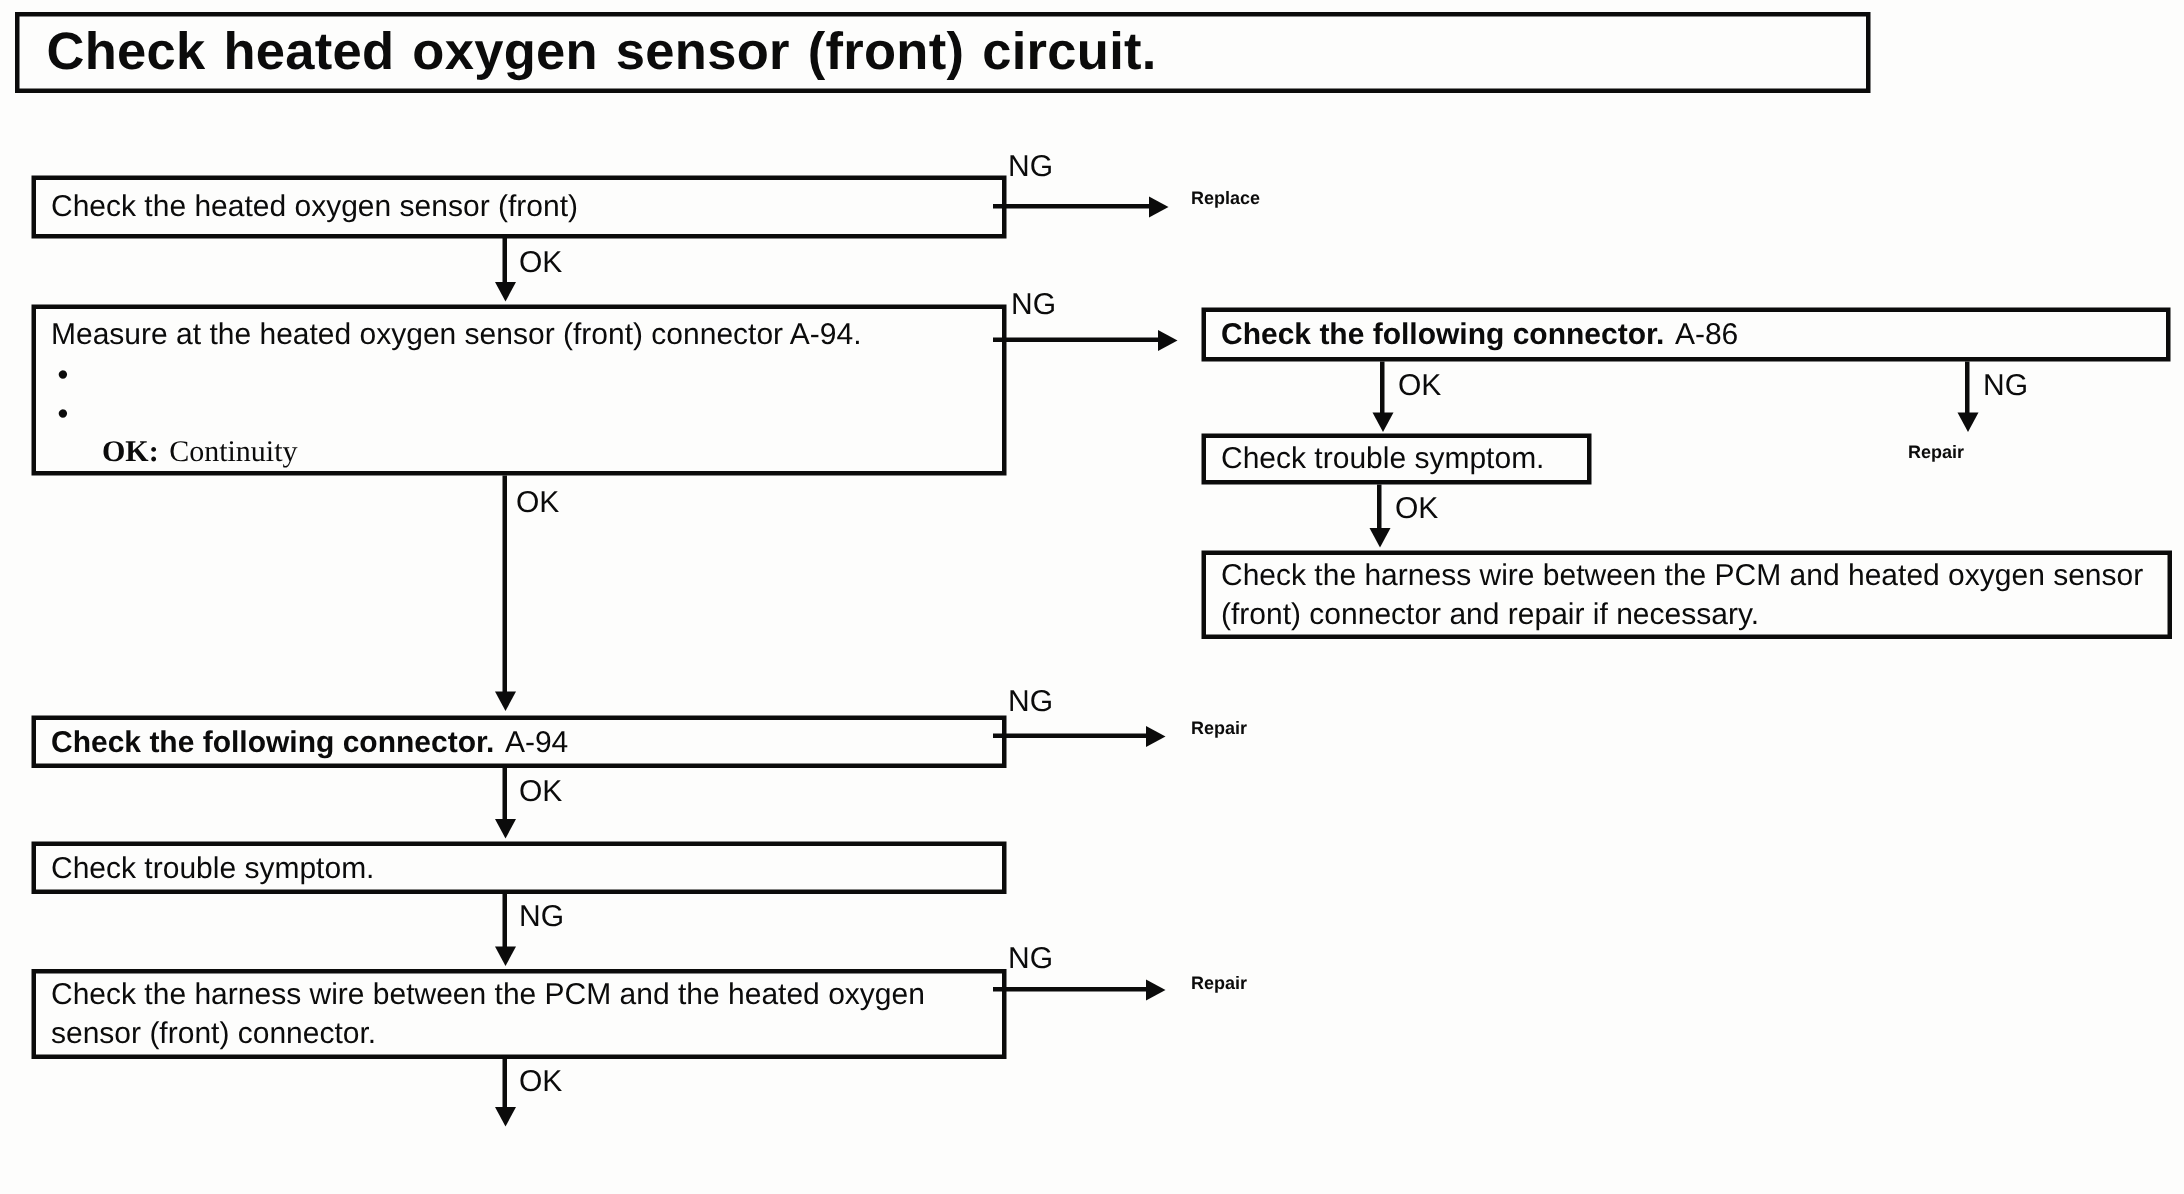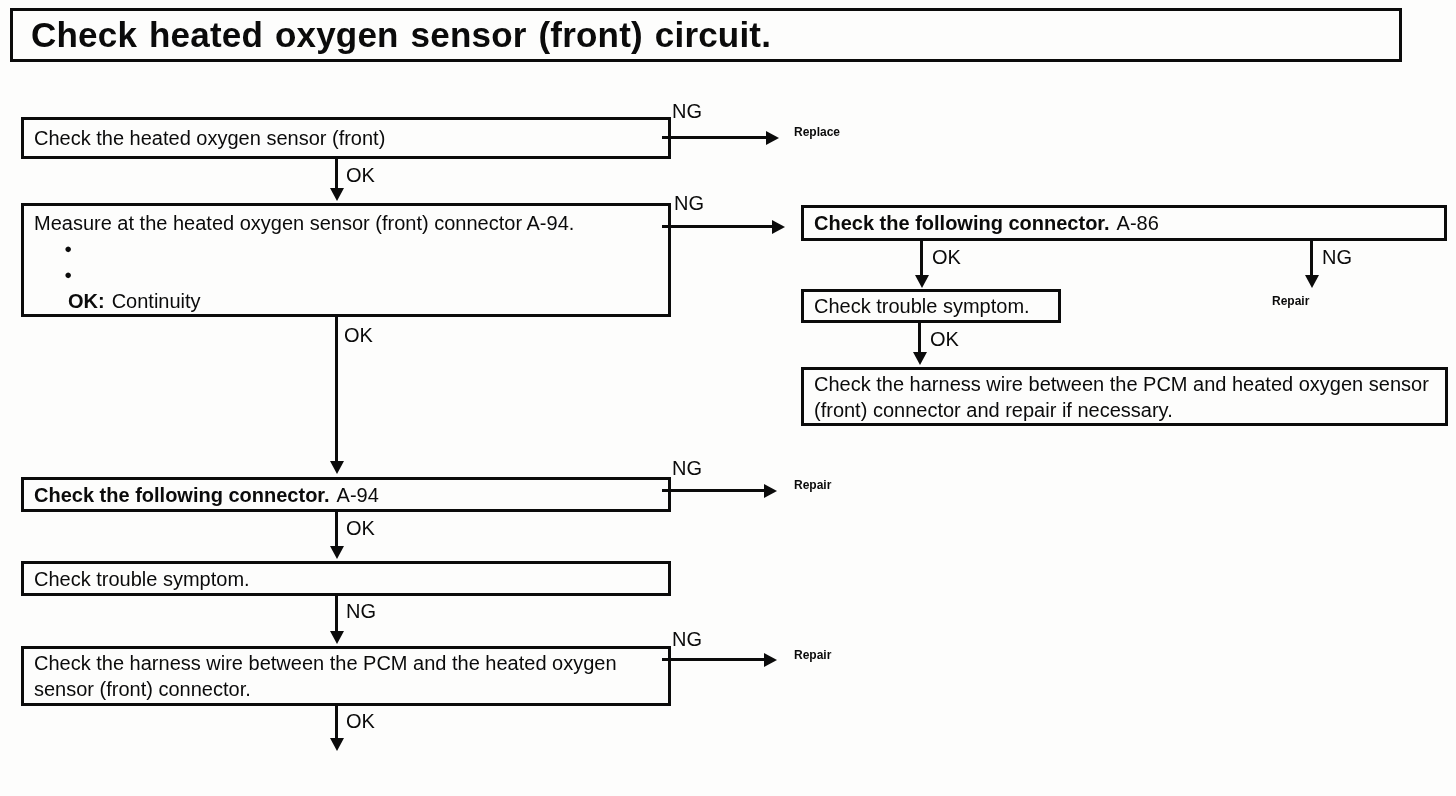--- a/index.html
+++ b/index.html
@@ -9,29 +9,29 @@
   }
   .box{
     position:absolute;box-sizing:border-box;border:3px solid #0b0b0b;background:#fdfdfc;
     display:flex;align-items:center;font-size:20px;line-height:1.2;padding:0 10px;margin-left:11px;
   }
   .box .bold{font-weight:bold;}
   .ref{margin-left:0.35em;}
   .multi{display:block;padding:4px 8px 4px 10px;}
   .multi .row{display:flex;line-height:26px;}
   .multi .bul{width:34px;flex:0 0 34px;font-size:13px;line-height:26px;padding-left:4px;}
-  .multi .ind{padding-left:34px;}
+  .multi .ind{padding-left:34px;font-family:Liberation Serif, serif;}
   .vline{position:absolute;width:3px;background:#0b0b0b;}
   .hline{position:absolute;height:3px;background:#0b0b0b;}
   .ah-down{position:absolute;width:0;height:0;border-left:7px solid transparent;border-right:7px solid transparent;border-top:13px solid #0b0b0b;}
   .ah-right{position:absolute;width:0;height:0;border-top:7px solid transparent;border-bottom:7px solid transparent;border-left:13px solid #0b0b0b;}
   .lab{position:absolute;font-size:20px;white-space:nowrap;}
   .term{position:absolute;font-size:12px;font-weight:bold;white-space:nowrap;}
   #title-box{
-    position:absolute;left:10px;top:8px;width:1392px;height:54px;box-sizing:border-box;
+    position:absolute;left:10px;top:8px;width:1237px;height:54px;box-sizing:border-box;
     border:3px solid #0b0b0b;display:flex;align-items:center;padding-left:18px;
     font-size:35px;font-weight:bold;letter-spacing:0.2px;word-spacing:2px;background:#fdfdfc;
   }
 </style>
 </head>
 <body>
 
 <div id="canvas">
 
   <div id="title-box">
@@ -43,21 +43,21 @@
   </div>
   <div class="lab" style="left:672px;top:100px;">NG</div>
   <div class="hline" style="left:662px;top:136px;width:106px;"></div>
   <div class="ah-right" style="left:766px;top:131px;"></div>
   <div class="term" style="left:794px;top:125px;">Replace</div>
 
   <div class="vline" style="left:335px;top:158px;height:32px;"></div>
   <div class="ah-down" style="left:330px;top:188px;"></div>
   <div class="lab" style="left:346px;top:164px;">OK</div>
 
-  <div class="box multi" style="left:10px;top:203px;width:650px;height:114px;text-align:right;">
+  <div class="box multi" style="left:10px;top:203px;width:650px;height:114px;">
     <div class="row">
       <span>Measure at the heated oxygen sensor (front) connector A-94.</span>
     </div>
     <div class="row">
       <span class="bul">●</span>
     </div>
     <div class="row">
       <span class="bul">●</span>
     </div>
     <div class="row ind">

